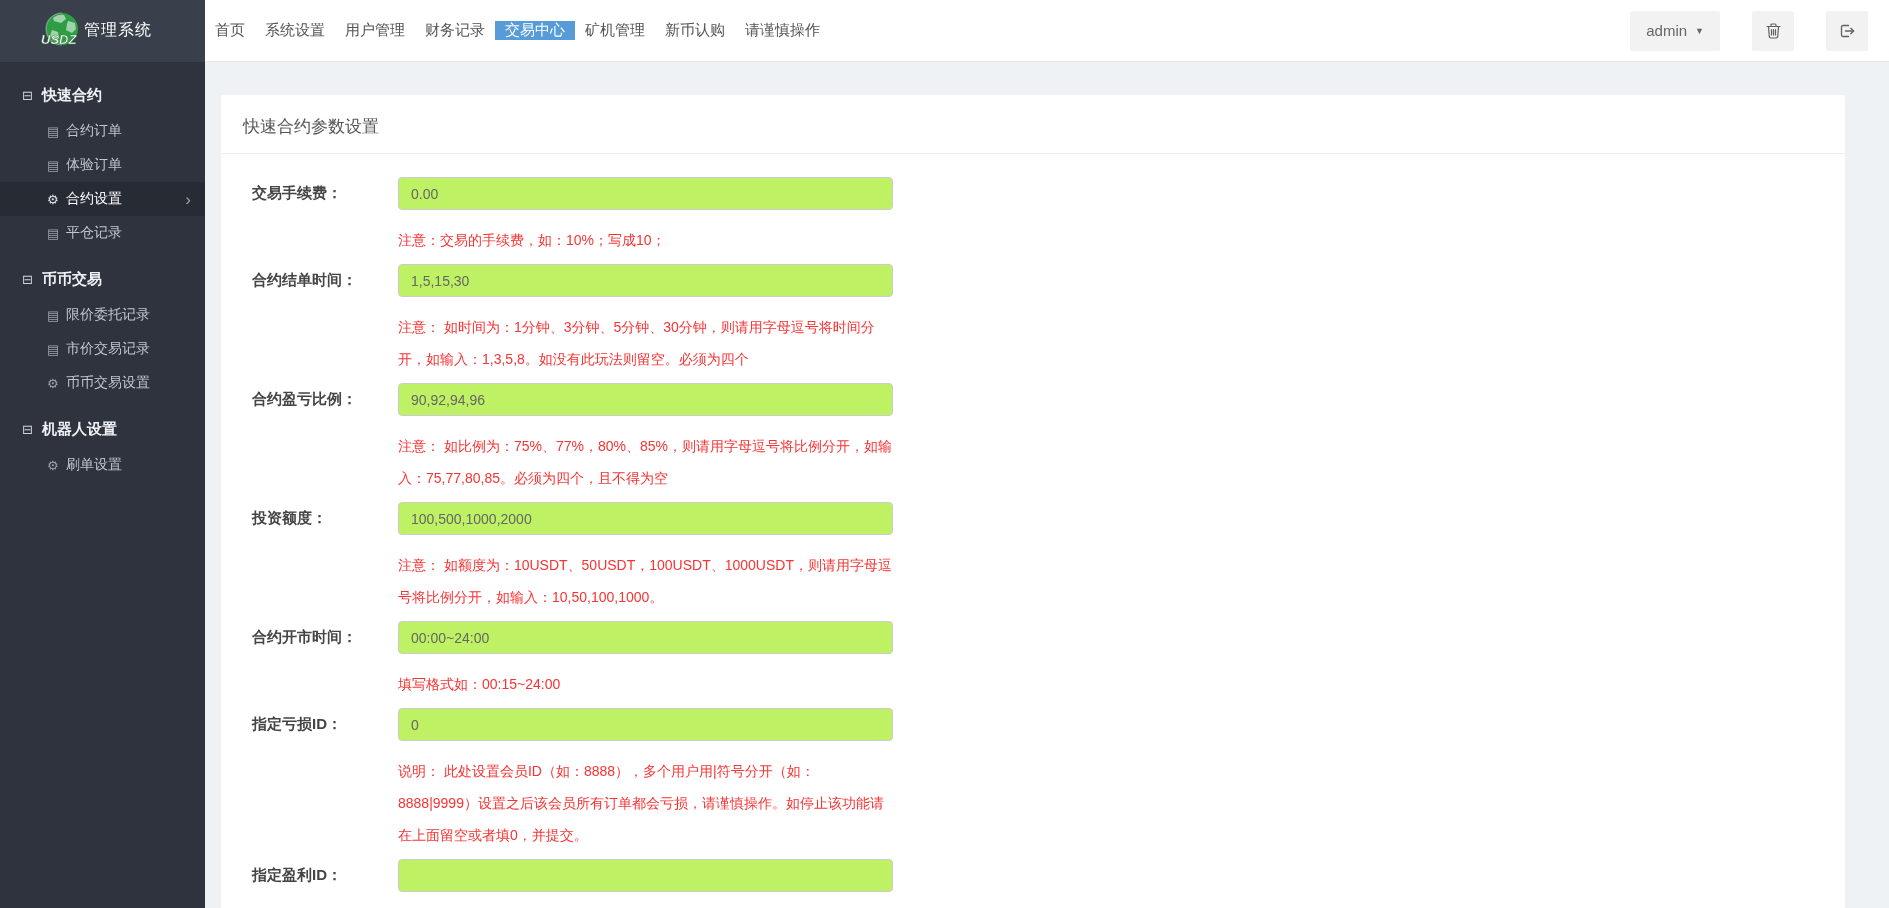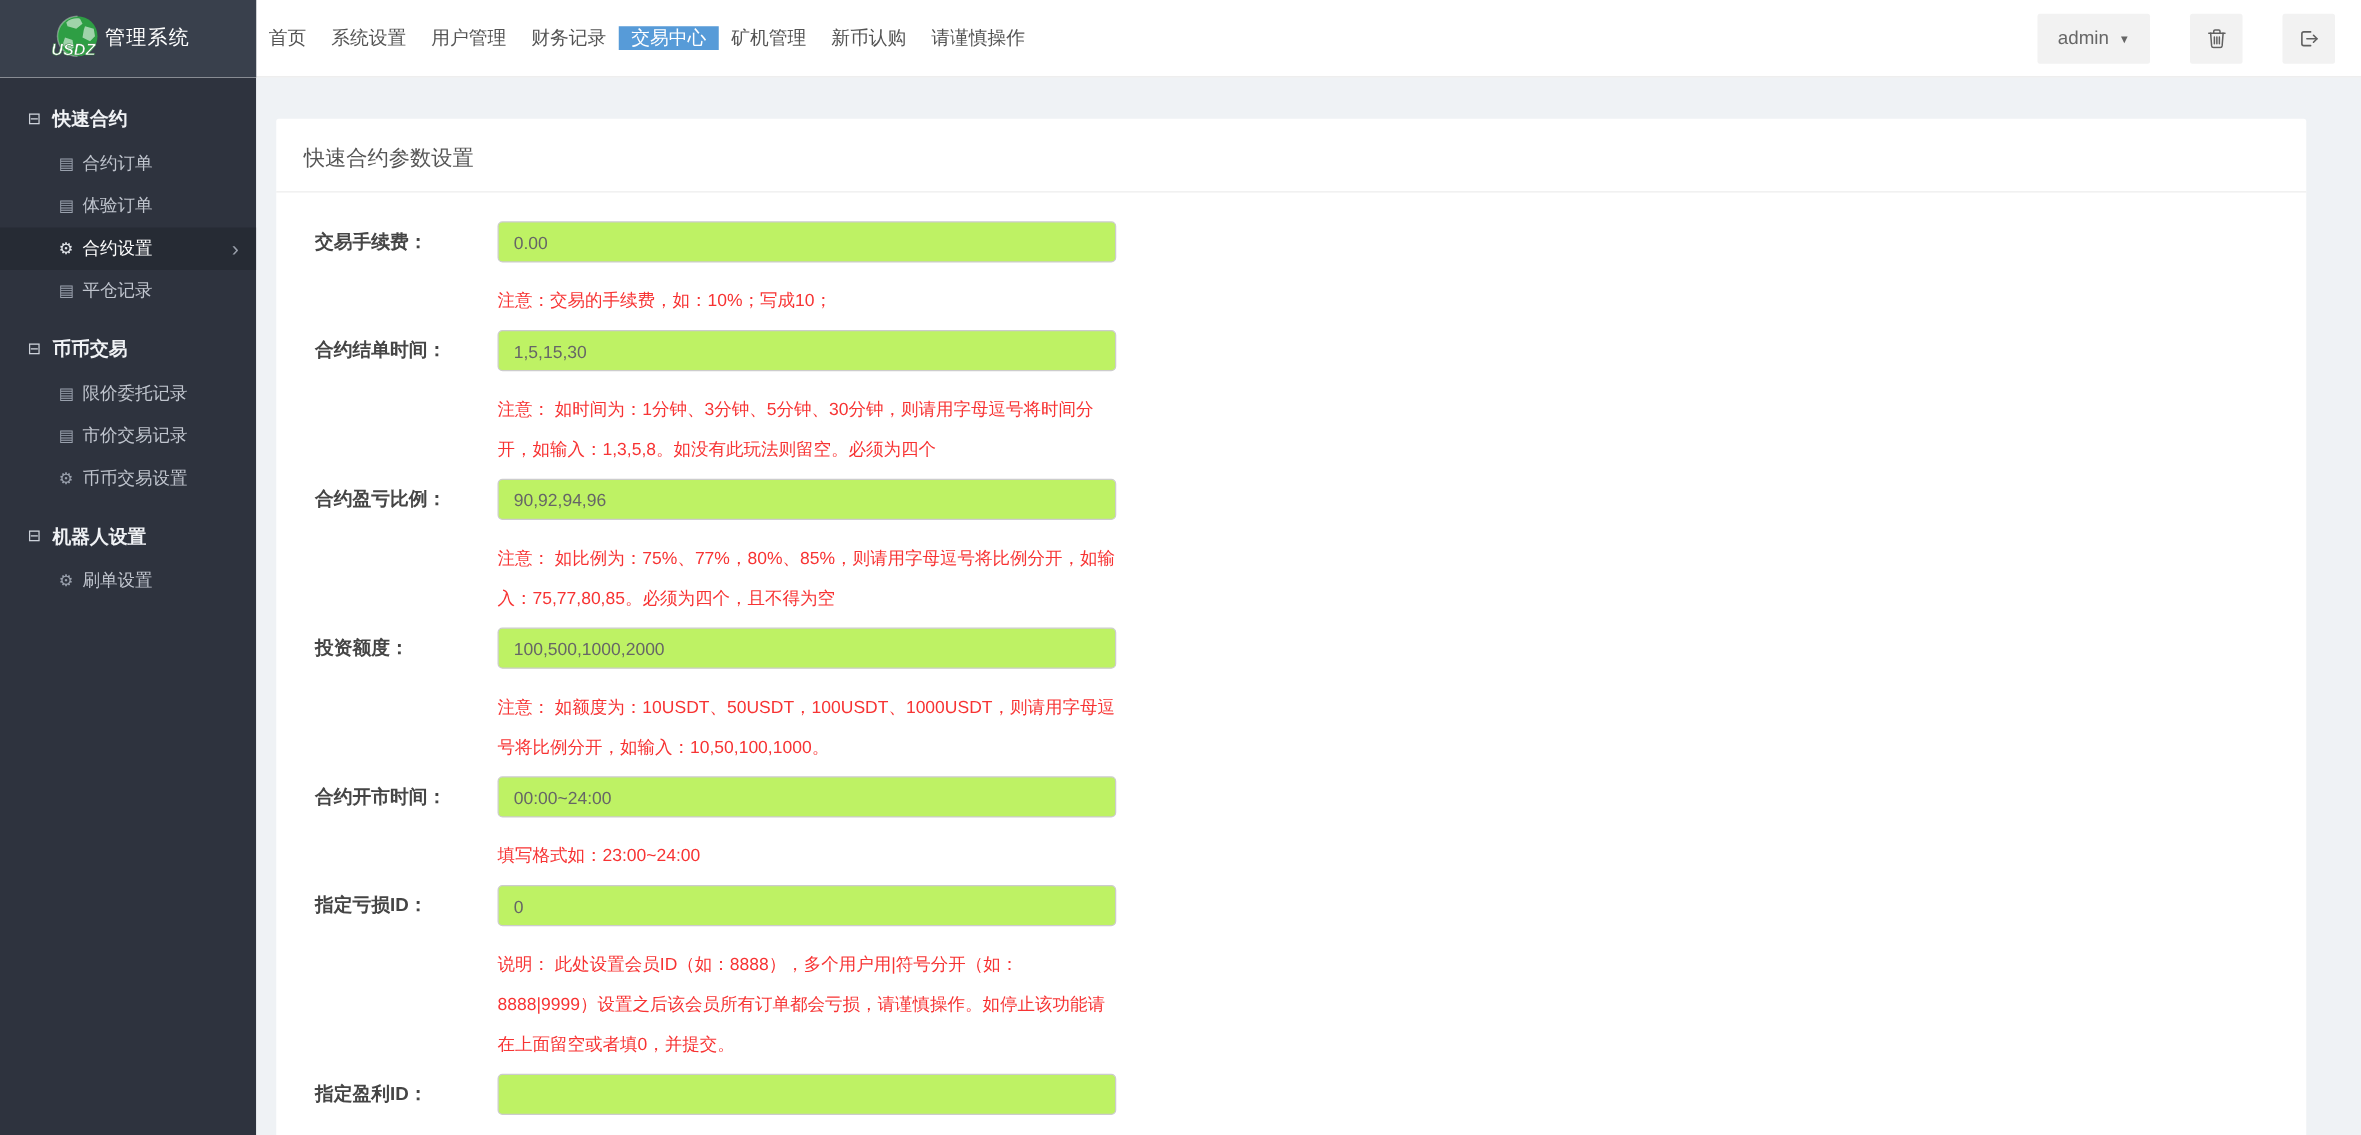--- a/index.html
+++ b/index.html
@@ -191,21 +191,21 @@
             <label class="flabel">投资额度：</label>
             <input class="finput" type="text" value="100,500,1000,2000" style="">
           </div>
           <div class="fnote">注意： 如额度为：10USDT、50USDT，100USDT、1000USDT，则请用字母逗号将比例分开，如输入：10,50,100,1000。</div>
         </div>
         <div class="field">
           <div class="frow">
             <label class="flabel">合约开市时间：</label>
             <input class="finput" type="text" value="00:00~24:00" style="">
           </div>
-          <div class="fnote">填写格式如：23:00~24:00</div>
+          <div class="fnote">填写格式如：00:15~24:00</div>
         </div>
         <div class="field">
           <div class="frow">
             <label class="flabel">指定亏损ID：</label>
             <input class="finput" type="text" value="0" style="">
           </div>
           <div class="fnote">说明： 此处设置会员ID（如：8888），多个用户用|符号分开（如：8888|9999）设置之后该会员所有订单都会亏损，请谨慎操作。如停止该功能请在上面留空或者填0，并提交。</div>
         </div>
         <div class="field">
           <div class="frow">

